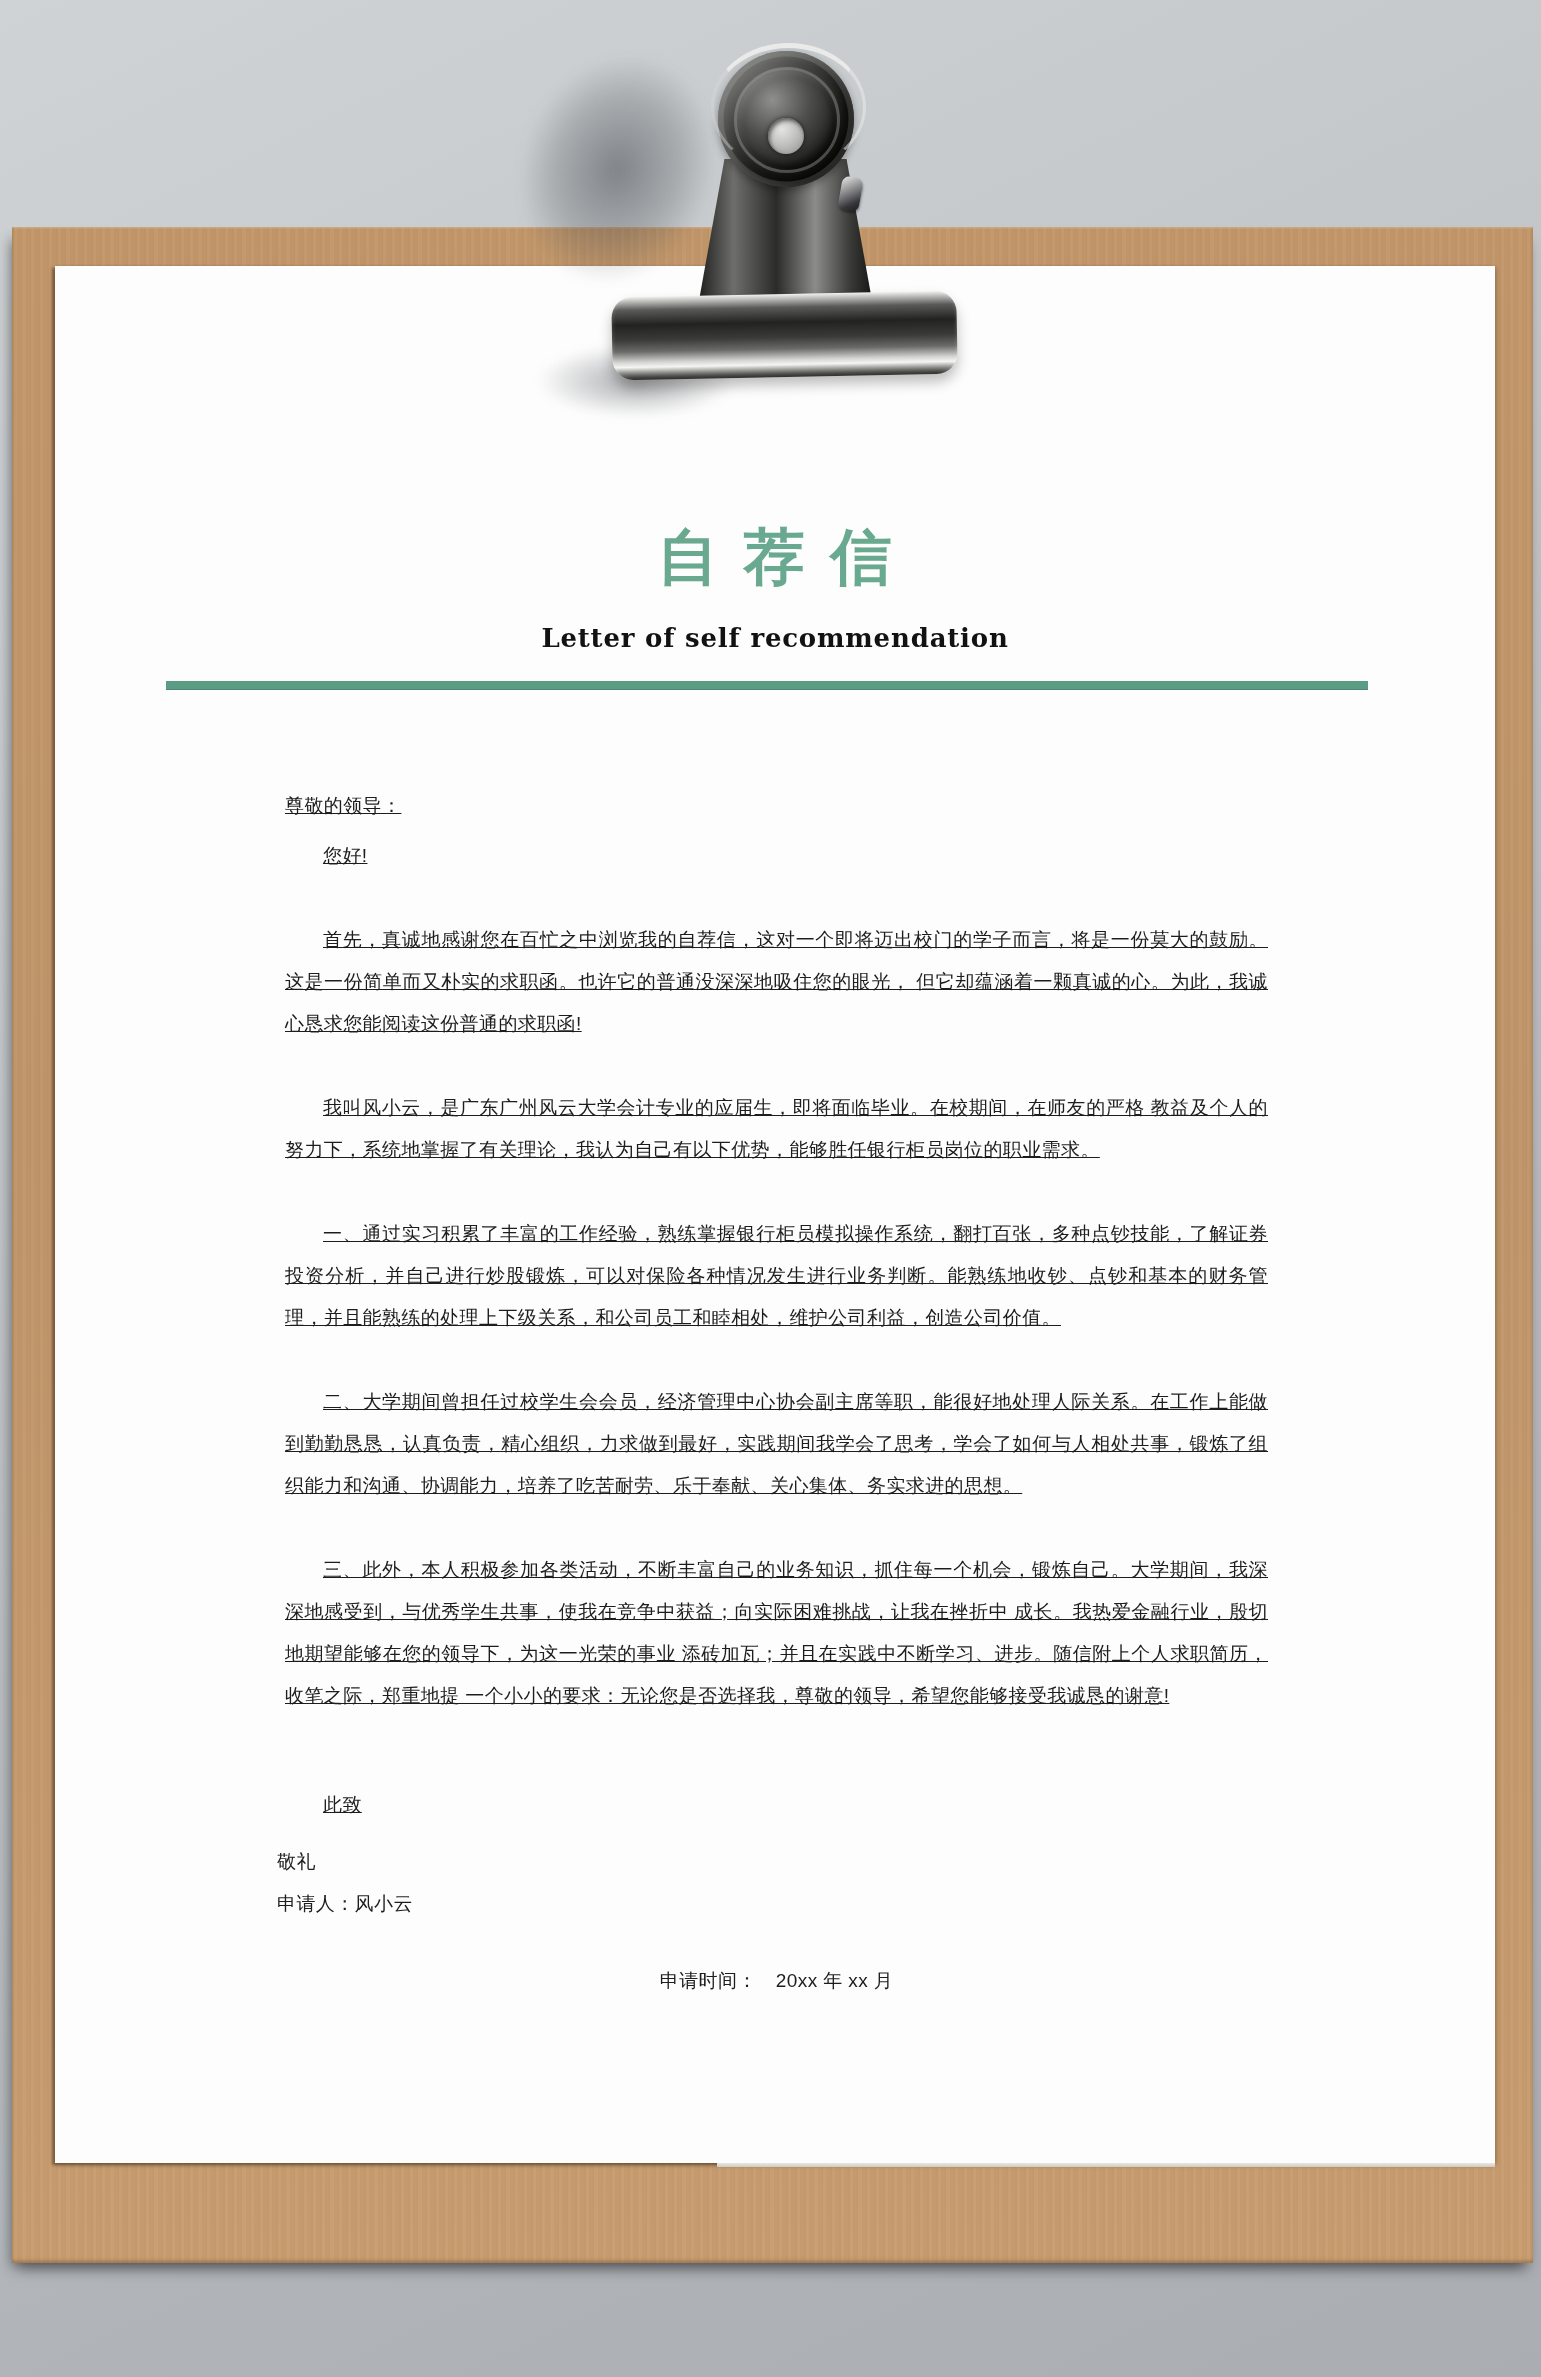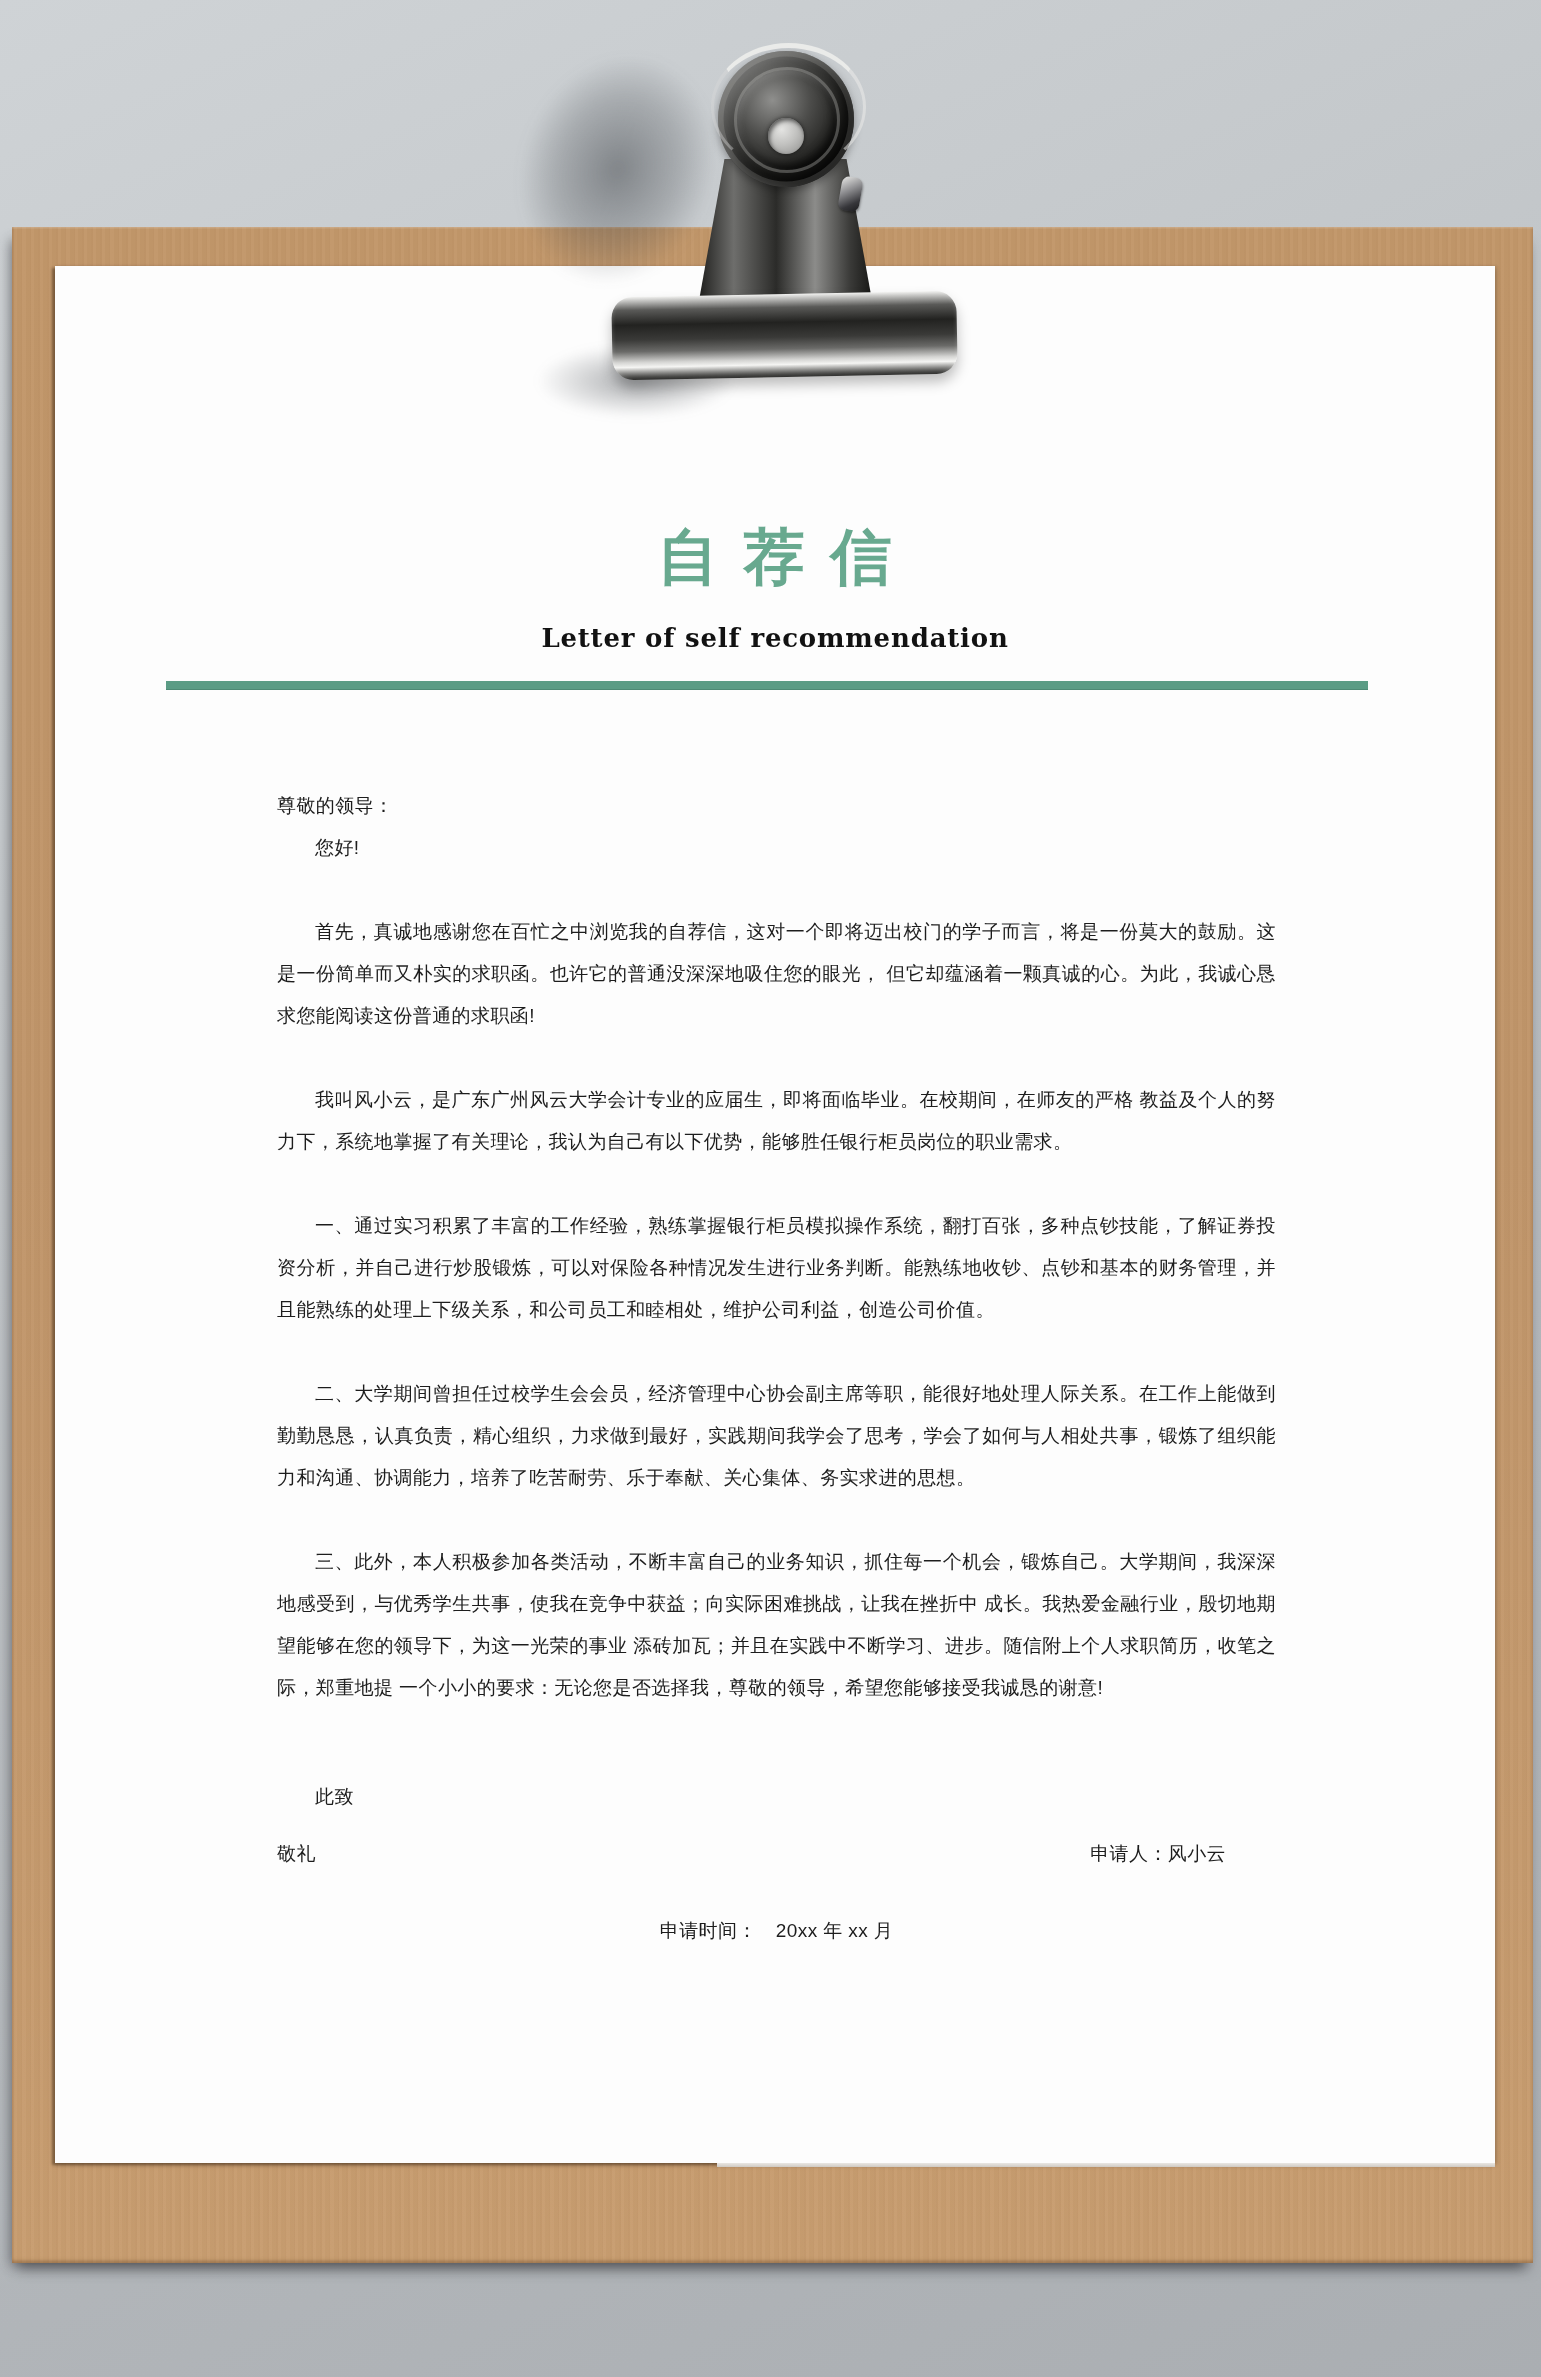--- a/index.html
+++ b/index.html
@@ -62,26 +62,26 @@
     border-bottom:1.6px solid #4e8a75;
   }
 
   
   .content{
     margin:95px 0 0 222px;width:999px;
     font-size:19px;line-height:42px;letter-spacing:0.4px;
     color:var(--text,#1d1d1d);
     text-align:justify;
   }
-  .content p{margin:0;}
+  .content p{margin:8px;text-decoration:underline;}
   .indent{text-indent:2em;}
   .para{margin-top:42px !important;}
   .cizhi{margin-top:67px !important;text-indent:2em;}
   .sign-row{
-    margin-top:15.3px;display:flex;justify-content:space-between;align-items:baseline;
+    margin-top:15.3px;display:flex;justify-content:space-between;align-items:baseline;flex-direction:column;
   }
   .sign-row .right{margin-right:50px;}
   .date-row{margin-top:35px;text-align:center;}
   .date-row .date-inner{display:inline-block;margin-right:0;}
   .gapwide{display:inline-block;width:1em;}
 
   
   .clip-shadow-bg{
     position:absolute;left:523px;top:55px;width:189px;height:229px;
     border-radius:50%;

